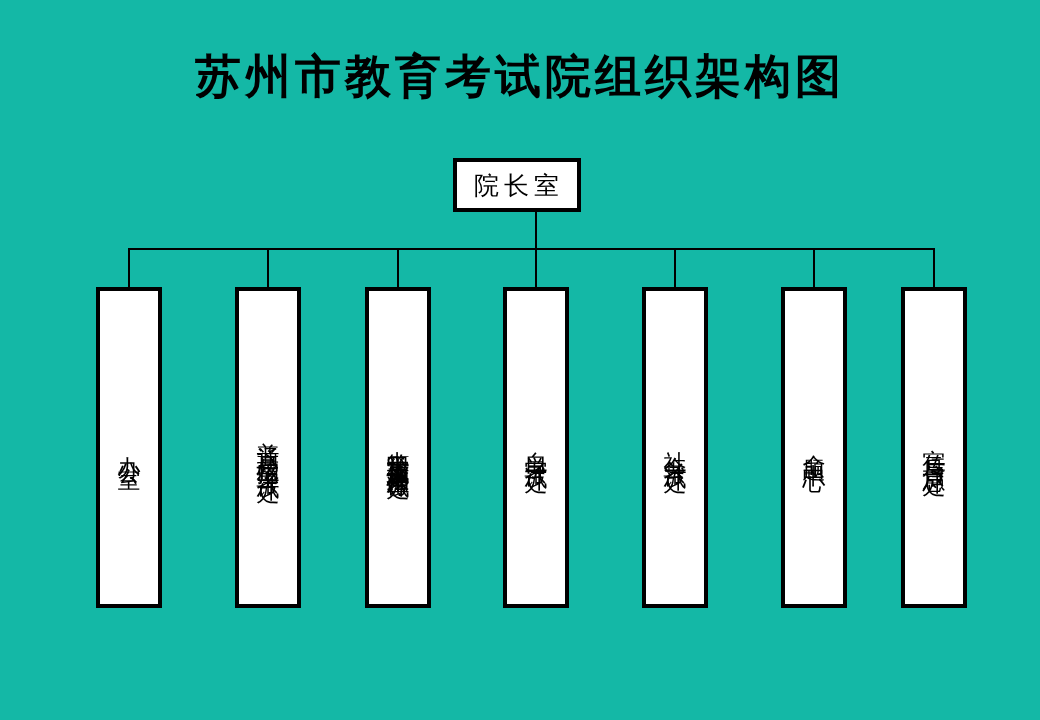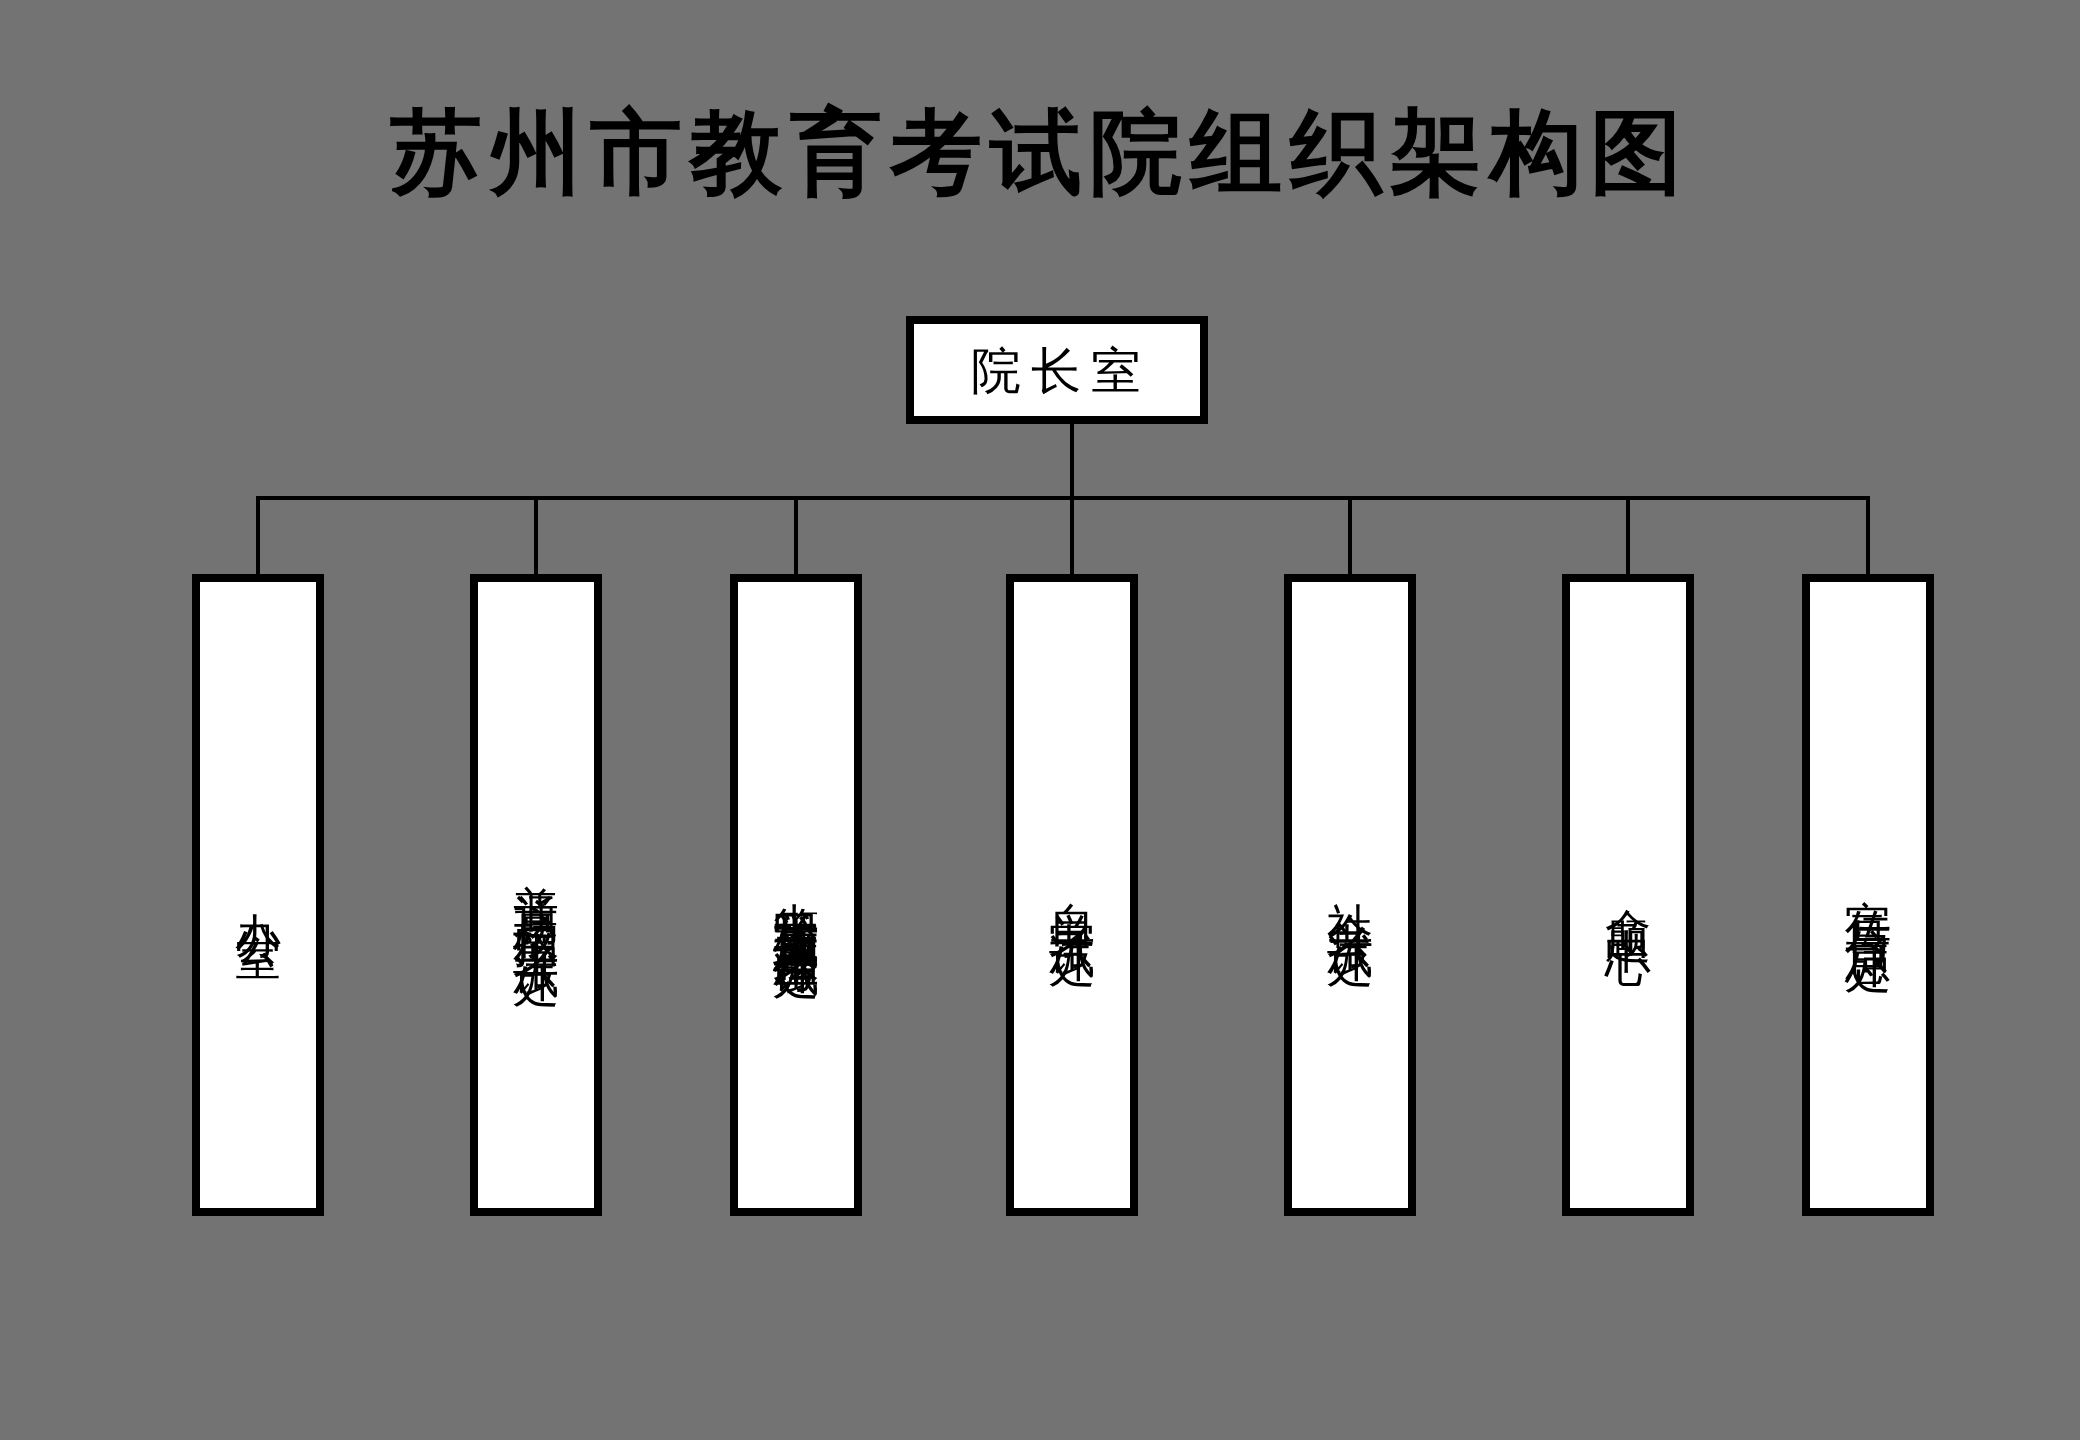--- a/index.html
+++ b/index.html
@@ -4,21 +4,21 @@
 <style>
   html, body {
     margin: 0;
     padding: 0;
     background: #ffffff;
   }
   .canvas {
     position: relative;
     width: 1040px;
     height: 720px;
-    background: #737373;
+    background: #14b8a6;
     overflow: hidden;
     font-family: "Liberation Serif", serif;
     color: #000000;
   }
   .chart-title {
     position: absolute;
     top: 50px;
     left: 0;
     width: 1040px;
     text-align: center;
@@ -26,21 +26,21 @@
     font-weight: bold;
     font-size: 46px;
     letter-spacing: 4px;
     line-height: 52px;
     white-space: nowrap;
   }
   .root-box {
     position: absolute;
     left: 453px;
     top: 158px;
-    width: 151px;
+    width: 128px;
     height: 54px;
     box-sizing: border-box;
     border: 4px solid #000000;
     background: #ffffff;
     display: flex;
     align-items: center;
     justify-content: center;
   }
   .root-label {
     font-size: 25px;

